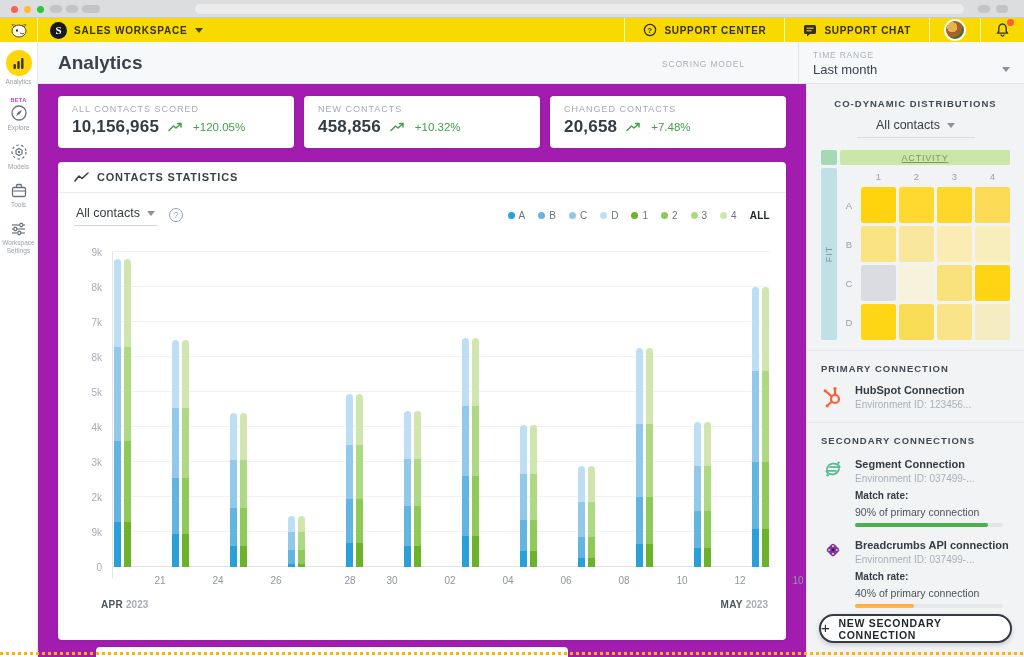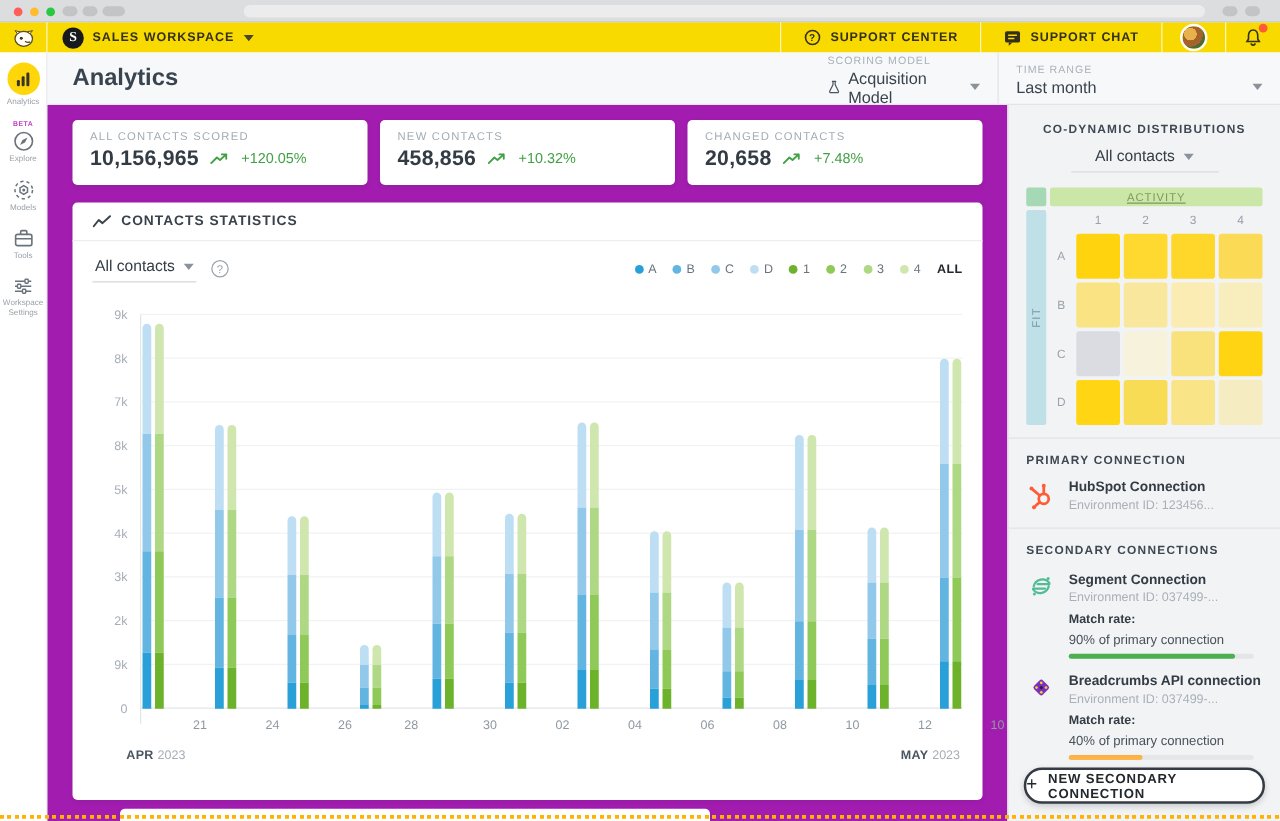--- a/index.html
+++ b/index.html
@@ -71,21 +71,21 @@
   .plot-wrap { position:relative; margin:26px 16px 0 54px; height:315px; }
   .gridline { position:absolute; left:0; right:0; height:1px; background:#f1f2f3; }
   .gridline.zero { background:#e3e5e7; }
   .yaxis { position:absolute; left:0; top:0; bottom:-12px; width:1px; background:#e3e5e7; }
   .ylab { position:absolute; left:-46px; width:36px; text-align:right; font-size:10px; color:#a7aeb8; }
   .bar-pair { position:absolute; bottom:0; display:flex; gap:3px; align-items:flex-end; }
   .bar { width:7px; display:flex; flex-direction:column-reverse; }
   .bar .seg:last-child { border-radius:3.5px 3.5px 0 0; }
   .xticks { position:relative; height:14px; margin:8px 16px 0 54px; }
   .xtick { position:absolute; width:30px; text-align:center; font-size:10px; color:#8f98a1; }
-  .months { display:flex; justify-content:space-between; margin:10px 18px 3px 40px; font-size:10px; }
+  .months { display:flex; justify-content:space-between; margin:10px 18px 3px 40px; font-size:10px;font-weight:bold; }
   .months b { color:#4a5560; letter-spacing:.3px; } .months span { color:#a7aeb8; margin-left:3px; }
   .under-card { position:absolute; left:58px; right:238px; bottom:0; height:10px; background:#fff; border-radius:4px 4px 0 0; box-shadow:0 1px 3px rgba(40,50,60,.1); }
 
   
   .rightpanel { position:absolute; top:84px; right:0; bottom:0; width:218px; background:#f2f3f5; border-left:1px solid #e2e3e6; }
   .rp-sec1 { padding:14px 14px 10px 14px; }
   .rp-title { font-size:9.5px; font-weight:bold; letter-spacing:1px; color:#3f4852; }
   .rp-title.center { text-align:center; }
   .rp-filter { display:flex; align-items:center; justify-content:center; gap:7px; font-size:12.5px; color:#343c44; margin:9px auto 0 auto; width:118px; border-bottom:1px solid #d9dbdd; padding-bottom:5px; cursor:pointer; }
   .rp-filter .caret { border-top-color:#8a929b; }
@@ -178,27 +178,20 @@
       </svg>
       <span class="bell-dot"></span>
     </span>
   </div>
 </div>
 
 <div class="subheader">
   <div class="page-title">Analytics</div>
   <div class="sub-group scoring">
     <span class="sub-label">SCORING MODEL</span>
-    <span class="sub-value">
-      <svg width="12" height="13" viewBox="0 0 12 13">
-        <path d="M4.5 1.5 L7.5 1.5 M5 1.5 L5 4.5 L2 10.5 A1 1 0 0 0 3 11.8 L9 11.8 A1 1 0 0 0 10 10.5 L7 4.5 L7 1.5" fill="none" stroke="#4a545e" stroke-width="1.1" stroke-linecap="round" stroke-linejoin="round"></path>
-      </svg>
-      <span>Acquisition Model</span>
-      <span class="caret"></span>
-    </span>
   </div>
   <div class="sub-group time">
     <span class="sub-label">TIME RANGE</span>
     <span class="sub-value">
       <span>Last month</span>
       <span class="caret spread"></span>
     </span>
   </div>
 </div>
 
@@ -525,21 +518,21 @@
         <div class="ylab" style="bottom: 169px;">5k</div>
         <div class="ylab" style="bottom: 204px;">8k</div>
         <div class="ylab" style="bottom: 239px;">7k</div>
         <div class="ylab" style="bottom: 274px;">8k</div>
         <div class="ylab" style="bottom: 309px;">9k</div>
       </div>
     <div class="xticks">
         <span class="xtick" style="left: 33px;">21</span>
         <span class="xtick" style="left: 91px;">24</span>
         <span class="xtick" style="left: 149px;">26</span>
-        <span class="xtick" style="left: 202px; text-align: center;">28</span>
+        <span class="xtick" style="left: 223px; text-align: center;">28</span>
         <span class="xtick" style="left: 265px;">30</span>
         <span class="xtick" style="left: 323px;">02</span>
         <span class="xtick" style="left: 381px;">04</span>
         <span class="xtick" style="left: 439px;">06</span>
         <span class="xtick" style="left: 497px;">08</span>
         <span class="xtick" style="left: 555px;">10</span>
         <span class="xtick" style="left: 613px;">12</span>
         <span class="xtick" style="left: 671px;">10</span>
       </div>
     <div class="months">

